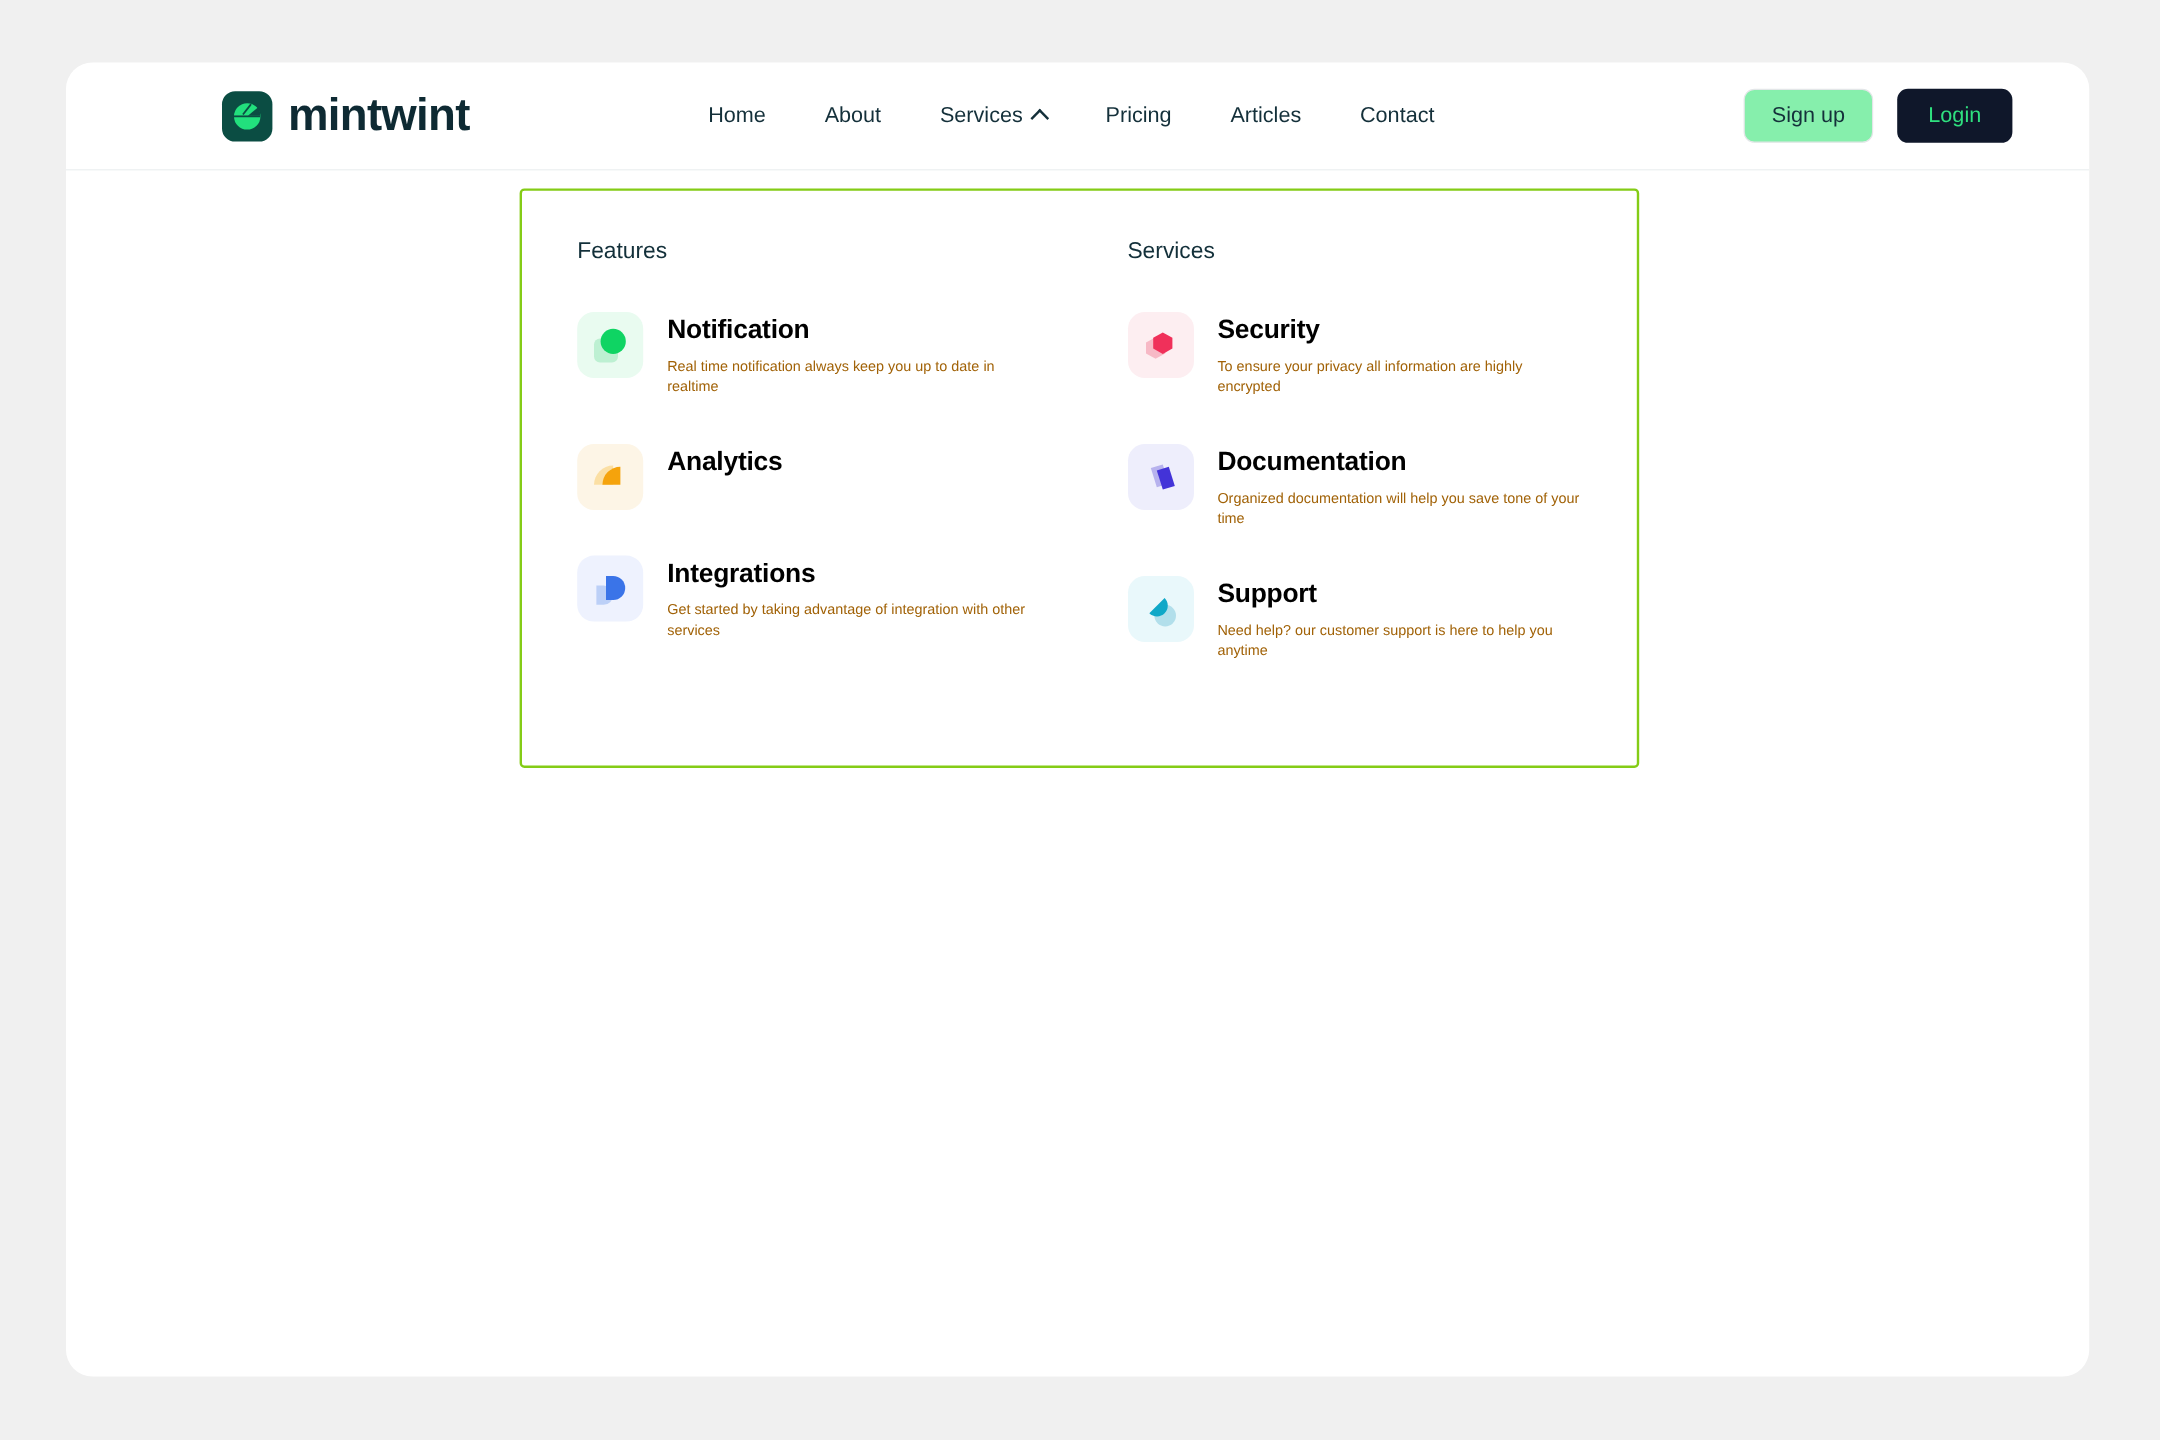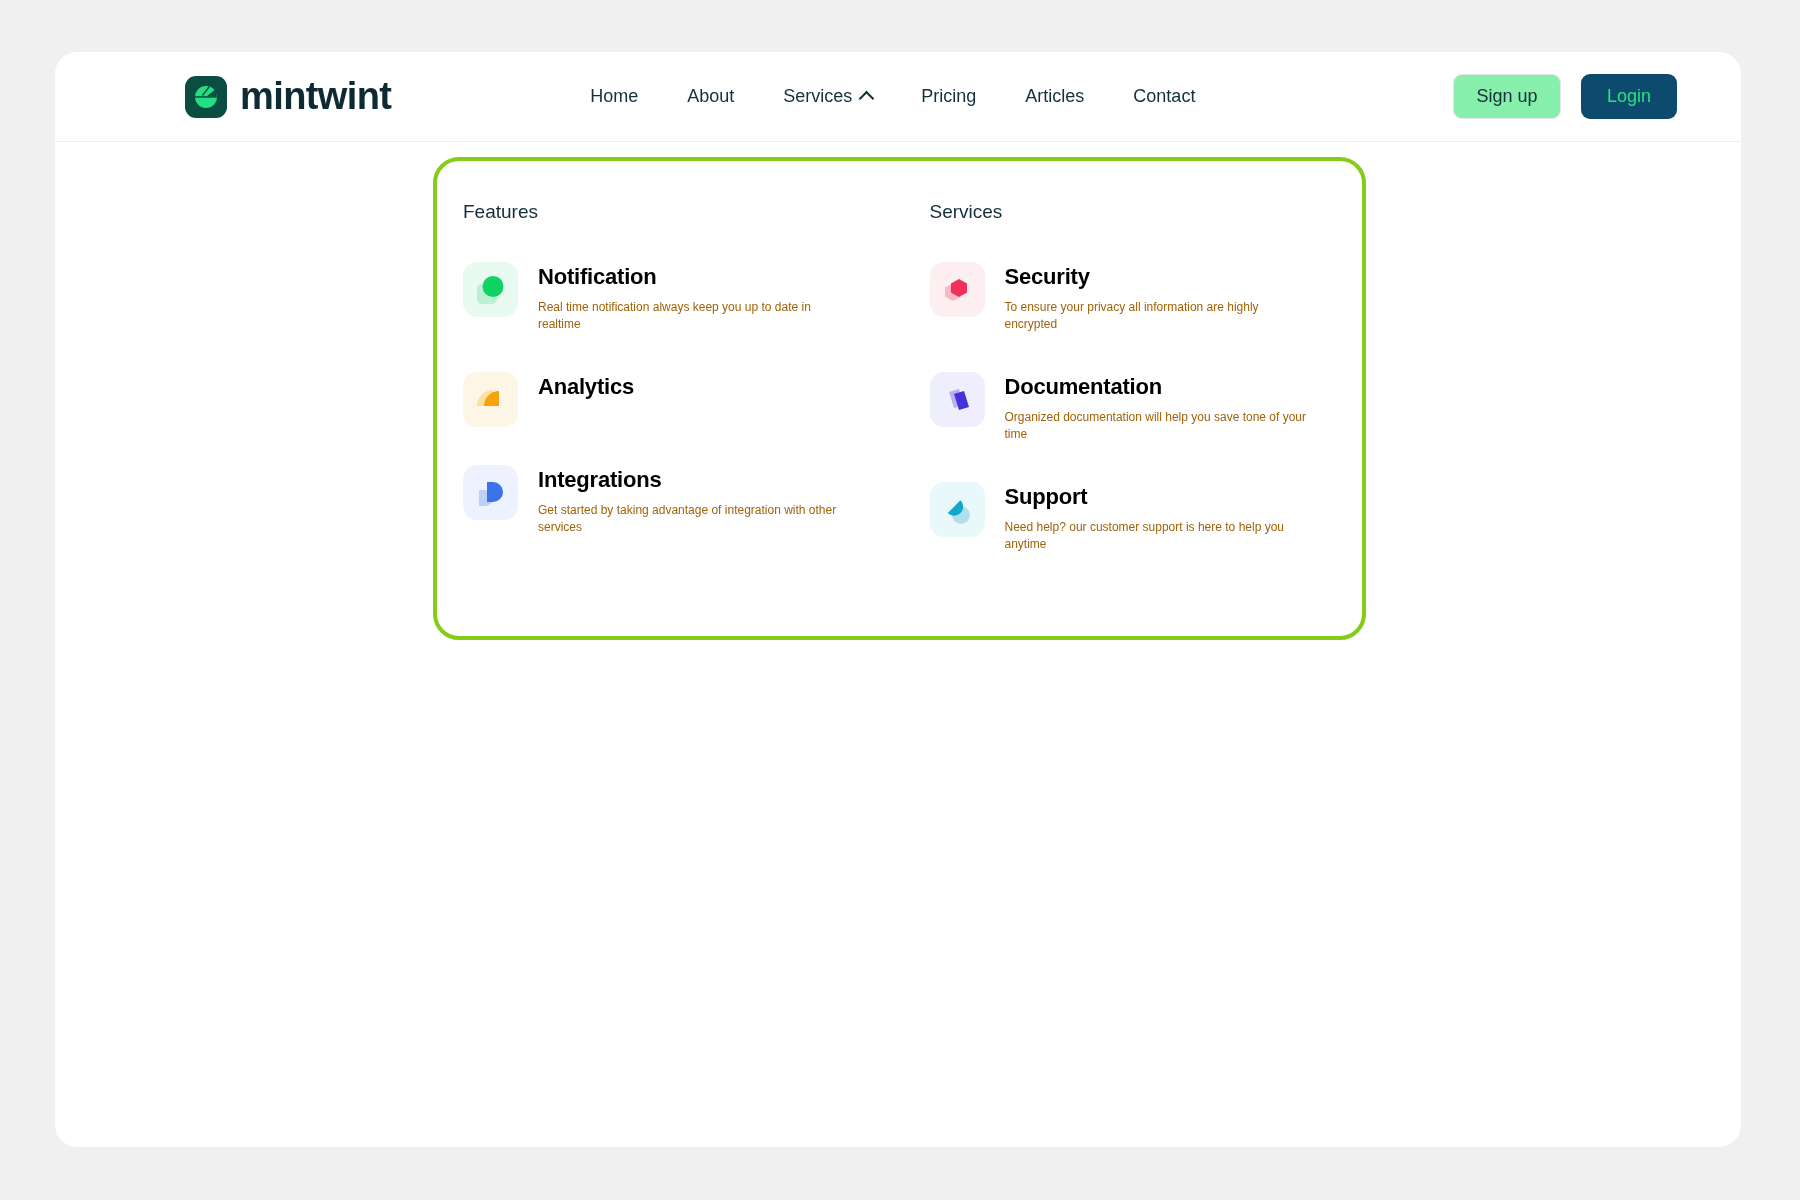--- a/index.html
+++ b/index.html
@@ -74,35 +74,35 @@
     white-space:nowrap;
   }
   .btn-signup {
     width:108px; height:45px;
     background:#86efac;
     border:1px solid #e3e6e8;
     color:#14303a;
   }
   .btn-login {
     width:96px; height:45px;
-    background:#0c4a6e;
+    background:#0f172a;
     color:#2fe07f;
     border:none;
   }
 
   
   .body-area { position:relative; height:1005px; }
   .dropdown-panel {
     position:absolute;
     left:378px; top:15px;
     width:933px; height:483px;
     background:#ffffff;
-    border:4px solid #84cc16;
-    border-radius:26px;
-    padding:40px 46px 0 26px;
+    border:2px solid #84cc16;
+    border-radius:4px;
+    padding:40px 46px 0 46px;
     display:flex;
   }
   .dd-col { width:50%; }
   .dd-col.right { padding-left:40px; }
   .col-title {
     font-size:19px;
     color:#13303a;
     margin-bottom:39px;
   }
   .menu-item {

